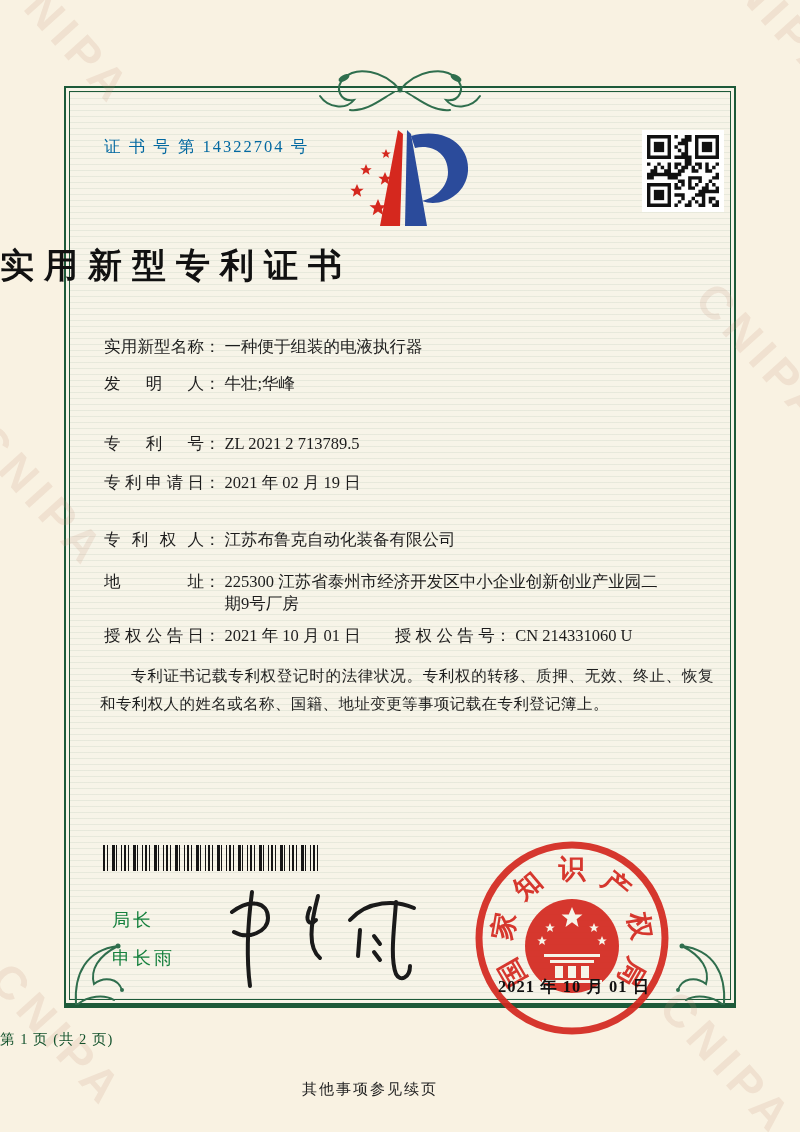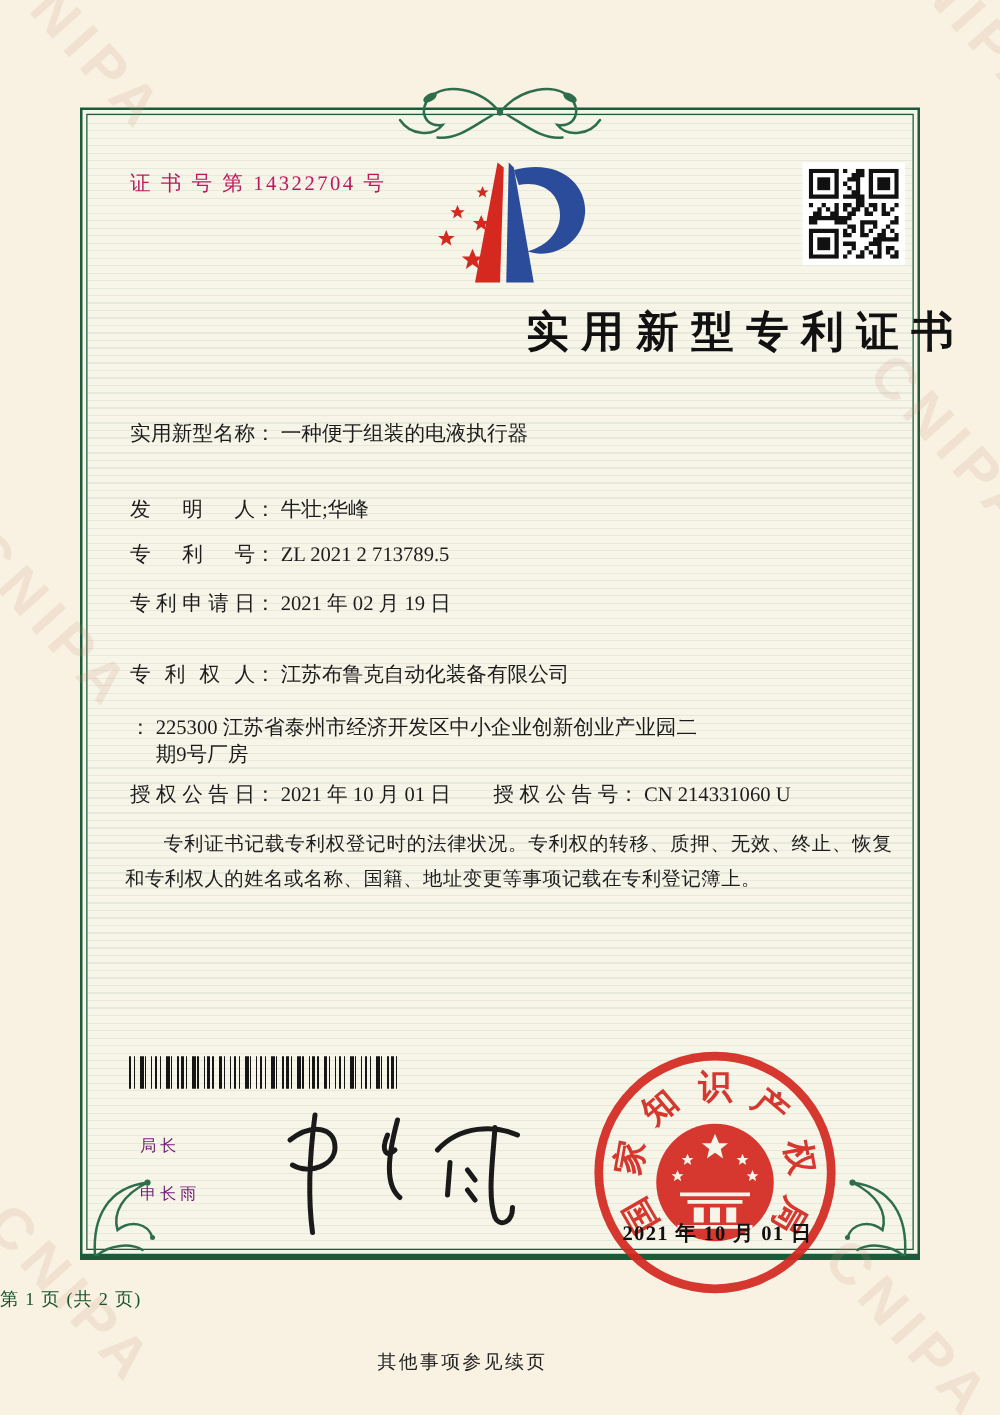--- a/index.html
+++ b/index.html
@@ -17,24 +17,24 @@
                  background:#f7f4e8; }
   .frame-inner { position:absolute; inset:3px;
                  border:1px solid #1d5a39;
                  background:repeating-linear-gradient(0deg, rgba(148,175,155,.16) 0 1px, transparent 1px 6px); }
   .ornament { position:absolute; z-index:3; color:#2f6e4d; }
   .orn-top { left:280px; top:60px; }
   .orn-bl { left:70px; top:938px; }
   .orn-br { right:70px; top:938px; transform:scaleX(-1); }
 
   
-  .cert-no { position:absolute; z-index:4; left:104px; top:136px; font-size:16.5px; letter-spacing:2px; color:#be185d; }
+  .cert-no { position:absolute; z-index:4; left:104px; top:136px; font-size:16.5px; letter-spacing:2px; color:#0369a1; }
   .logo { position:absolute; z-index:4; left:336px; top:114px; }
   .qr { position:absolute; z-index:4; left:642px; top:130px; width:82px; height:82px; background:#fff; padding:5px; }
-  .title { position:absolute; z-index:4; left:0; top:243px; width:773px; text-align:right;
+  .title { position:absolute; z-index:4; left:0; top:243px; width:773px; text-align:left;
            font-size:34px; font-weight:bold; letter-spacing:10px; color:#111; }
 
   
   .rows { position:absolute; z-index:4; left:104px; top:336px; width:612px; font-size:16.5px; color:#1c1c1c; }
   .frow { position:absolute; left:0; width:100%; display:flex; line-height:22px; }
   .flabel { display:inline-block; width:100px; text-align:justify; text-align-last:justify; white-space:normal; }
   .fcolon { display:inline-block; margin-right:4px; }
   .fval { flex:1; }
   .addr-val { max-width:436px; }
   .pair2 { display:flex; margin-left:34px; }
@@ -42,21 +42,21 @@
   
   .paras { position:absolute; z-index:4; left:100px; top:662px; width:614px;
            font-size:15.5px; line-height:1.82; color:#1e1e1e; text-align:justify; letter-spacing:.4px; }
   .paras p { text-indent:2em; }
 
   
   .barcode { position:absolute; z-index:4; left:103px; top:845px; width:218px; height:26px;
              background:repeating-linear-gradient(90deg,#151515 0 2px,transparent 2px 4px,#151515 4px 5px,
              transparent 5px 9px,#151515 9px 12px,transparent 12px 13px,#151515 13px 14px,transparent 14px 18px,
              #151515 18px 19px,transparent 19px 21px); }
-  .officer { position:absolute; z-index:4; left:112px; font-size:13px; letter-spacing:3px; color:#701a75;
+  .officer { position:absolute; z-index:4; left:112px; font-size:18px; letter-spacing:3px; color:#15803d;
              font-family:"Liberation Sans","DejaVu Sans",sans-serif; }
   .officer-title { top:908px; }
   .officer-name { top:946px; }
   .signature { position:absolute; z-index:5; left:218px; top:882px; }
   .seal { position:absolute; z-index:4; left:472px; top:838px; }
   .seal-date { position:absolute; z-index:6; left:498px; top:976px; width:160px;
                font-size:16.5px; font-weight:bold; letter-spacing:1px; color:#111; }
   .page-num { position:absolute; z-index:4; left:0; top:1030px; width:800px; 
               font-size:14.5px; color:#14532d; letter-spacing:1px; }
   .foot-note { position:absolute; z-index:4; left:0; top:1080px; width:740px; text-align:center;
@@ -146,41 +146,42 @@
   </svg>
 
   <div class="title">实用新型专利证书</div>
 
   <div class="rows">
     <div class="frow" style="top:0;">
       <span class="flabel">实用新型名称</span>
         <span class="fcolon">：</span>
       <span class="fval">一种便于组装的电液执行器</span>
     </div>
-    <div class="frow" style="top:61px;">
+    <div class="frow" style="top:37px;">
       <span class="flabel">发明人</span>
         <span class="fcolon">：</span>
       <span class="fval">牛壮;华峰</span>
     </div>
     <div class="frow" style="top:97px;">
       <span class="flabel">专利号</span>
         <span class="fcolon">：</span>
       <span class="fval">ZL 2021 2 713789.5</span>
     </div>
     <div class="frow" style="top:136px;">
       <span class="flabel">专利申请日</span>
         <span class="fcolon">：</span>
       <span class="fval">2021 年 02 月 19 日</span>
     </div>
     <div class="frow" style="top:193px;">
       <span class="flabel">专利权人</span>
         <span class="fcolon">：</span>
       <span class="fval">江苏布鲁克自动化装备有限公司</span>
     </div>
     <div class="frow" style="top:235px;">
+      <span class="flabel">地址</span>
         <span class="fcolon">：</span>
       <span class="fval addr-val">225300 江苏省泰州市经济开发区中小企业创新创业产业园二期9号厂房</span>
     </div>
     <div class="frow" style="top:289px;">
       <span class="flabel">授权公告日</span>
         <span class="fcolon">：</span>
       <span>2021 年 10 月 01 日</span>
       <span class="pair2">
         <span class="flabel">授权公告号</span>
           <span class="fcolon">：</span>

